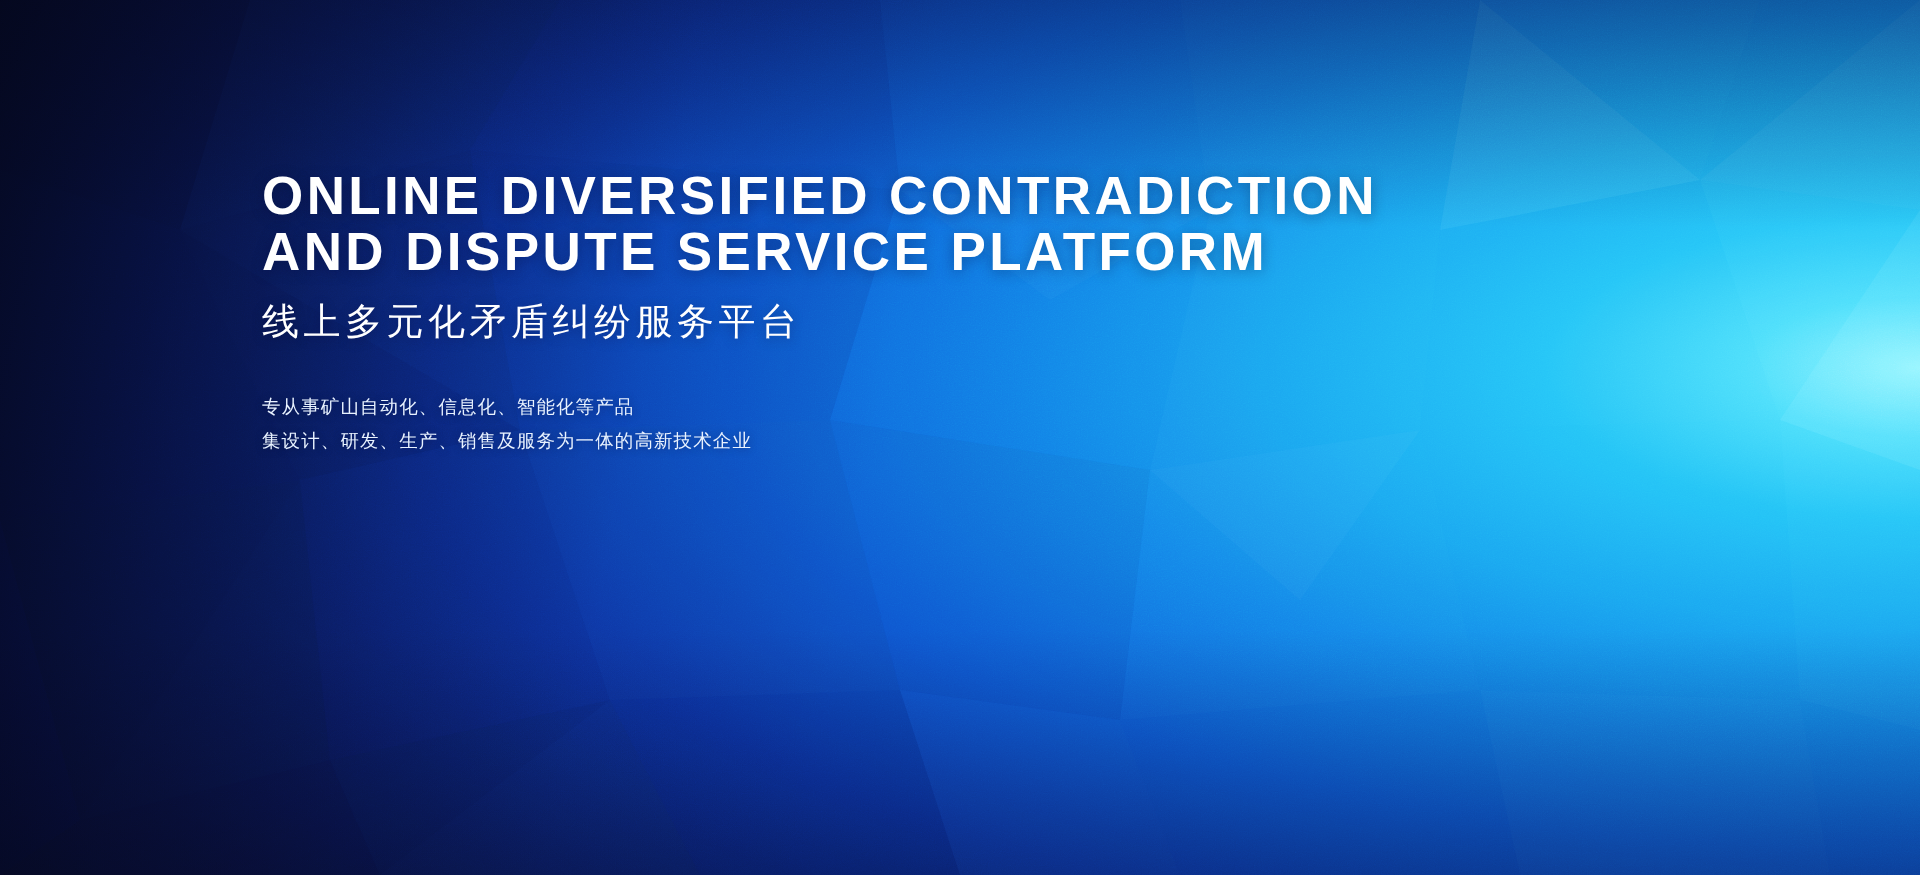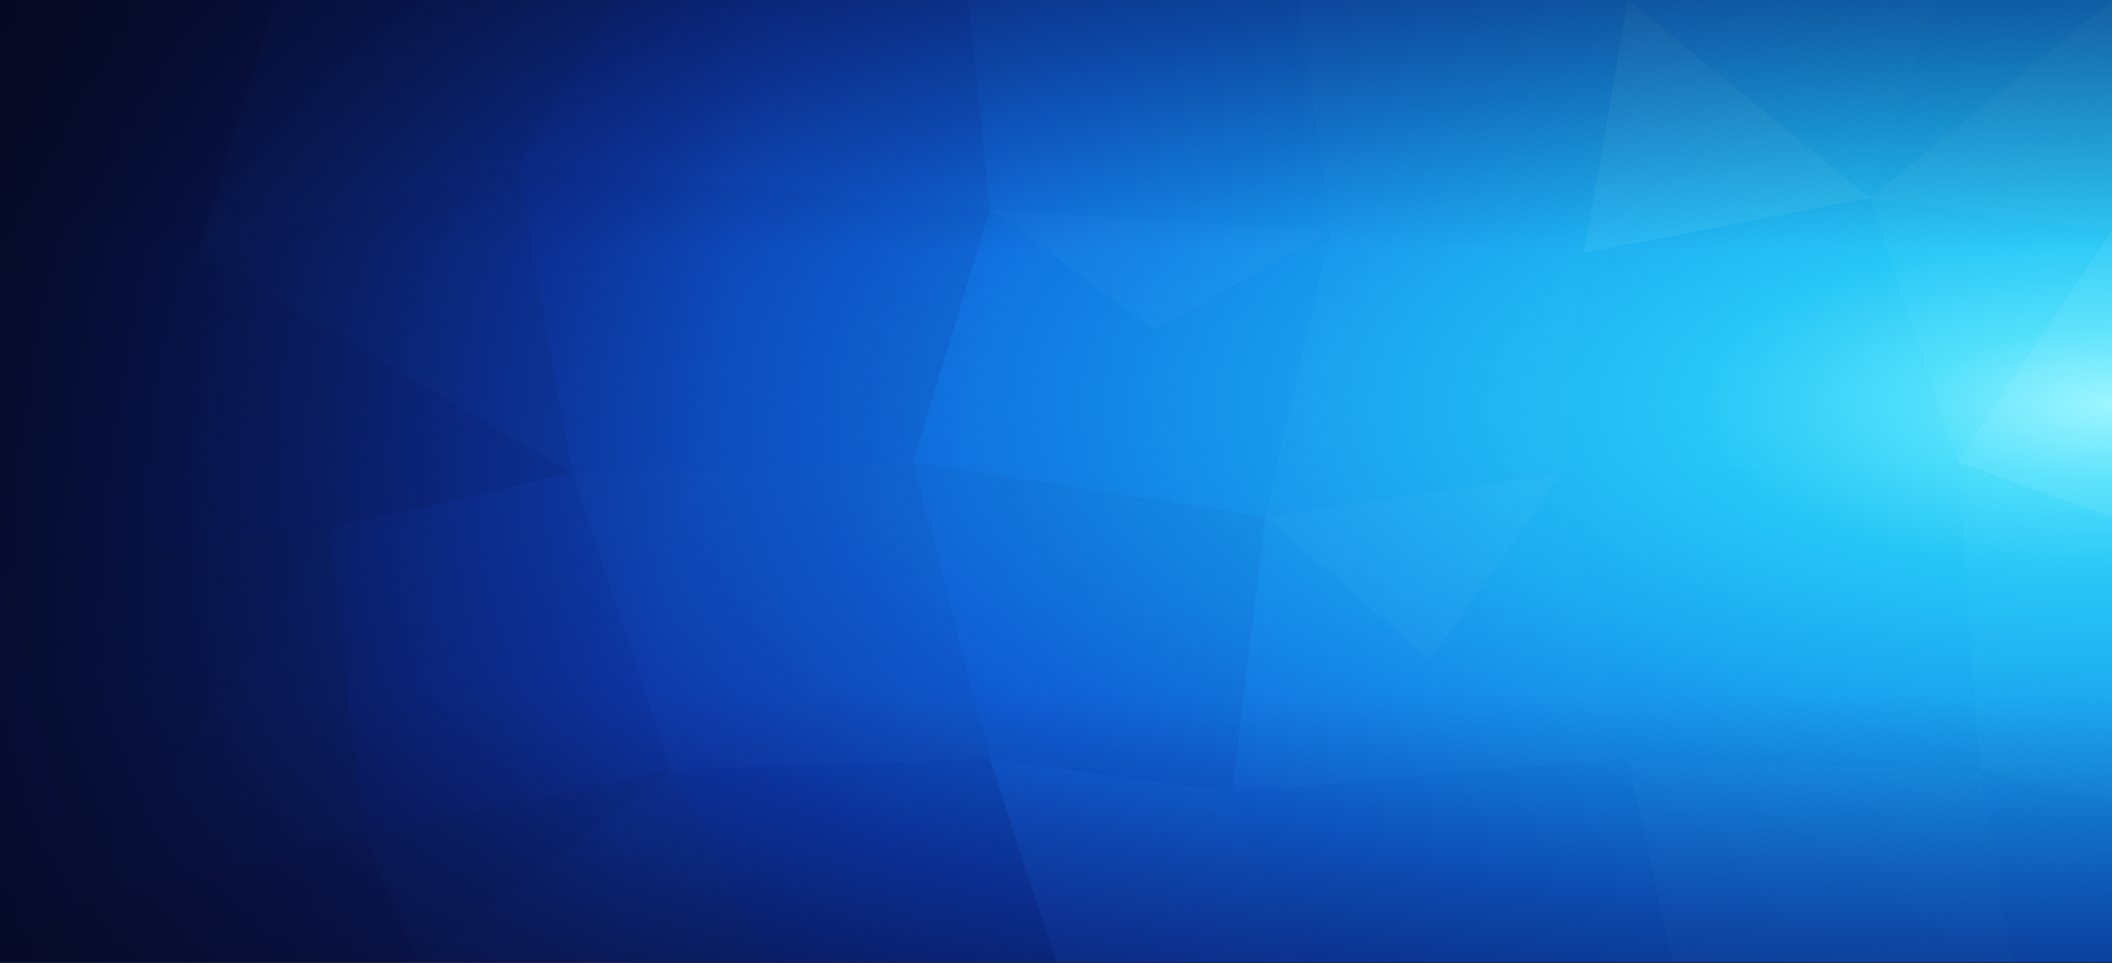--- a/index.html
+++ b/index.html
@@ -182,13 +182,26 @@
   <div class="bg-layer bg-vignette"></div>
 
   <svg class="bg-layer bg-grain">
     <filter id="noise">
       <feTurbulence type="fractalNoise" baseFrequency="0.85" numOctaves="3" stitchTiles="stitch"></feTurbulence>
       <feColorMatrix type="saturate" values="0"></feColorMatrix>
     </filter>
     <rect width="100%" height="100%" filter="url(#noise)"></rect>
   </svg>
 
+  <div class="content">
+
+    <h1 class="headline">ONLINE DIVERSIFIED CONTRADICTION
+AND DISPUTE SERVICE PLATFORM</h1>
+
+    <h2 class="subhead">线上多元化矛盾纠纷服务平台</h2>
+
+    <p class="desc">
+      <span class="desc-line">专从事矿山自动化、信息化、智能化等产品</span>
+      <span class="desc-line">集设计、研发、生产、销售及服务为一体的高新技术企业</span>
+    </p>
+
+  </div>
 </div>
 
 </body></html>

